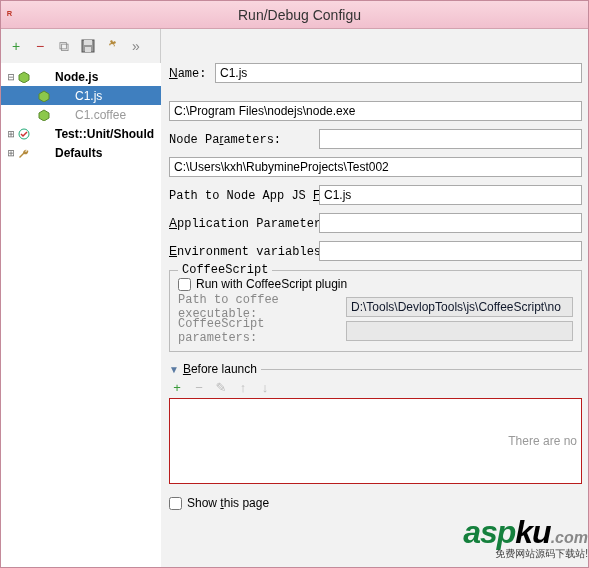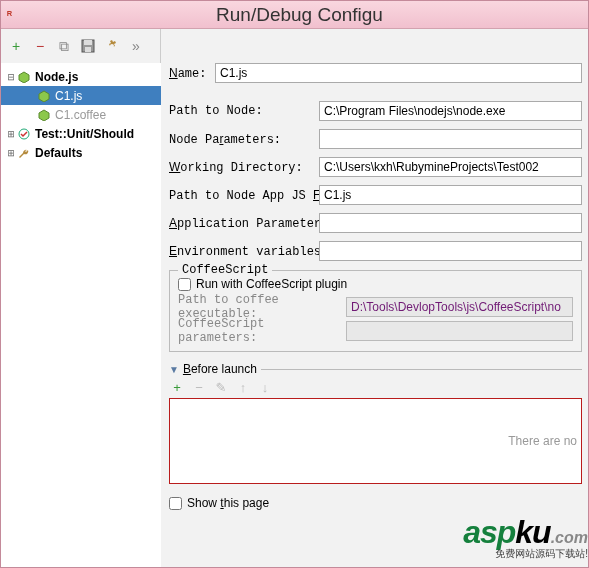--- a/index.html
+++ b/index.html
@@ -1,41 +1,41 @@
 <!DOCTYPE html>
 <html><head>
 <meta charset="utf-8">
 <style>
 * { box-sizing: border-box; margin: 0; padding: 0; font-family: "Segoe UI", Tahoma, sans-serif; font-size: 12px; }
 body { width: 589px; height: 568px; overflow: hidden; background: #fff; }
 .window { width: 589px; height: 568px; border: 1px solid #c48a9a; display: flex; flex-direction: column; }
 .titlebar { height: 28px; background: linear-gradient(#f9d7df,#f1c0ce); display: flex; align-items: center; padding: 0 0 0 6px; color: #333; border-bottom: 1px solid #d2a2af; }
 .titlebar .logo { width: 16px; height: 16px; margin-right: 8px; color:#c0392b; font-weight:bold; font-size:11px; line-height:16px;}
-.titlebar .title { flex: 1; text-align: center; padding-right:20px; font-size:19px;}
+.titlebar .title { flex: 1; text-align: center; padding-right:20px; font-size:14px;}
 .body { flex: 1; display: flex; flex-direction: column; background: #f2f2f2; }
 .toolbar { height: 30px; display: flex; align-items: center; padding: 2px 6px; gap: 6px; border-bottom:1px solid #ddd;}
 .toolbar .tb { width:18px; height:18px; display:flex; align-items:center; justify-content:center; cursor:pointer; font-size:14px;}
 .content { flex:1; display:flex; overflow:hidden;}
 .tree { width: 160px; border-right:1px solid #ccc; background:#fff; padding:4px 0; }
 .tree-row { display:flex; align-items:center; height:19px; padding-left:4px; cursor:pointer; white-space:nowrap;}
 .tree-row.sel { background:#3f7fbf; color:#fff;}
 .tree-indent{display:inline-block;}
 .tree-exp{width:12px; display:inline-block; text-align:center; font-size:9px; color:#666;}
 .tree-ico{display:inline-flex; width:14px; height:14px; align-items:center; justify-content:center; margin-right:2px;}
-.tree-lbl{padding-left:2px;}
+.tree-lbl{padding-left:2px;margin-left:20px;}
 .form { flex:1; padding: 0 6px 6px 8px; overflow:hidden;}
 .form-row { display:flex; align-items:center; height:26px; margin-top:2px;}
 .form-row .lbl { width:150px; font-family: "Courier New", monospace; font-size:12px; white-space:nowrap;}
 .form-row .lbl u{text-decoration:underline;}
 .form-row input[type=text]{ flex:1; height:20px; border:1px solid #aaa; padding:0 4px; font-size:12px; background:#fff;}
 .fs { border:1px solid #bbb; margin-top:6px; padding:6px 8px 8px; position:relative;}
 .fs .legend{ position:absolute; top:-8px; left:8px; background:#f2f2f2; padding:0 4px; font-family:"Courier New",monospace;}
 .fs .inner-row{display:flex; align-items:center; height:24px;}
 .fs .inner-row .lbl{width:168px; font-family:"Courier New",monospace; color:#888;}
-.fs .inner-row input{flex:1; height:20px; border:1px solid #bbb; padding:0 4px; background:#e8e8e8; color:#701a75;}
+.fs .inner-row input{flex:1; height:20px; border:1px solid #bbb; padding:0 4px; background:#e8e8e8; color:#0f172a;}
 .chk{display:flex; align-items:flex-end; gap:5px; font-family:"Courier New",monospace; margin-bottom:4px;}
 .section-hdr{display:flex; align-items:center; gap:4px; font-family:"Courier New",monospace; margin-top:10px;}
 .section-hdr .tri{color:#5a7aa2; font-size:10px;}
 .section-hdr .line{flex:1; height:1px; background:#bbb;}
 .mini-tb{display:flex; gap:6px; padding:3px 0;}
 .mini-tb .tb{width:16px;height:16px; display:flex; align-items:center; justify-content:center; font-size:13px;}
 .listbox{height:86px; border:1px solid #b91c1c; background:#fff; display:flex; align-items:center; justify-content:flex-end; padding-right:4px; color:#999;}
 .bottom-chk{display:flex; align-items:center; gap:5px; margin-top:12px; font-family:"Courier New",monospace;}
 .watermark{position:absolute; right:0; bottom:6px; font-weight:bold; font-style:italic; pointer-events:none;}
 .watermark .a{color:#15803d; font-size:32px; letter-spacing:-1px;}
@@ -126,29 +126,27 @@
       </div>
 
       <div class="form" style="position:relative;margin-top:25px;">
 
         <div class="form-row" style="margin-top:6px;">
           <span class="lbl" style="width:46px;"><u>N</u>ame:</span>
           <input type="text" value="C1.js" style="">
         </div>
 
         <div class="form-row" style="margin-top:12px;">
-          <span class="lbl">Path to Node:</span>
           <input type="text" value="C:\Program Files\nodejs\node.exe" style="">
         </div>
         <div class="form-row">
           <span class="lbl">Node Pa<u>r</u>ameters:</span>
           <input type="text" value="" style="">
         </div>
         <div class="form-row">
-          <span class="lbl"><u>W</u>orking Directory:</span>
           <input type="text" value="C:\Users\kxh\RubymineProjects\Test002" style="">
         </div>
         <div class="form-row">
           <span class="lbl">Path to Node App JS <u>F</u>ile:</span>
           <input type="text" value="C1.js" style="">
         </div>
         <div class="form-row">
           <span class="lbl"><u>A</u>pplication Parameters:</span>
           <input type="text" value="" style="">
         </div>

